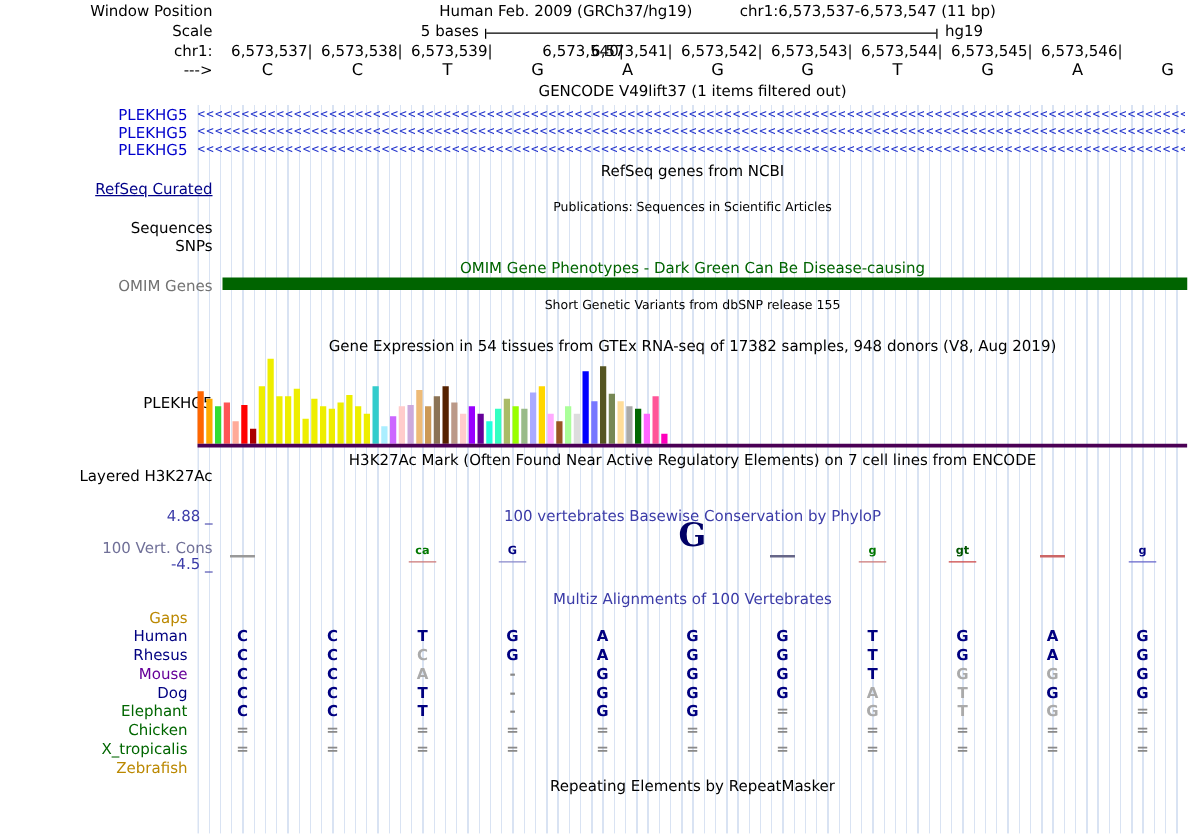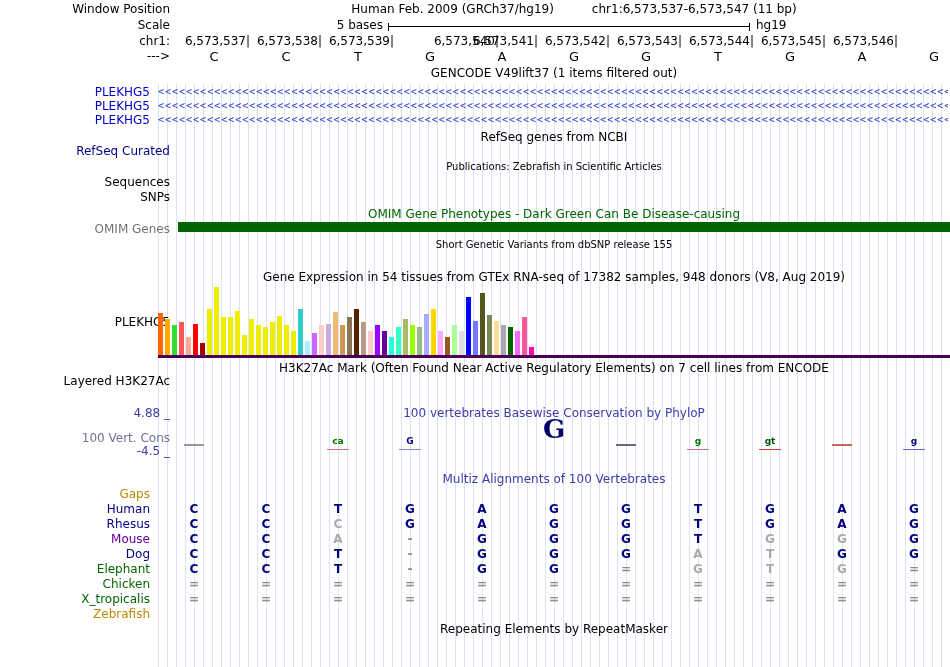--- a/index.html
+++ b/index.html
@@ -97,24 +97,24 @@
       <span class="lbl" style="top: 85px; color: rgb(0, 0, 204);">PLEKHG5</span>
       <div class="generow" style="top: 86px; color: rgb(34, 51, 204);">&lt;&lt;&lt;&lt;&lt;&lt;&lt;&lt;&lt;&lt;&lt;&lt;&lt;&lt;&lt;&lt;&lt;&lt;&lt;&lt;&lt;&lt;&lt;&lt;&lt;&lt;&lt;&lt;&lt;&lt;&lt;&lt;&lt;&lt;&lt;&lt;&lt;&lt;&lt;&lt;&lt;&lt;&lt;&lt;&lt;&lt;&lt;&lt;&lt;&lt;&lt;&lt;&lt;&lt;&lt;&lt;&lt;&lt;&lt;&lt;&lt;&lt;&lt;&lt;&lt;&lt;&lt;&lt;&lt;&lt;&lt;&lt;&lt;&lt;&lt;&lt;&lt;&lt;&lt;&lt;&lt;&lt;&lt;&lt;&lt;&lt;&lt;&lt;&lt;&lt;&lt;&lt;&lt;&lt;&lt;&lt;&lt;&lt;&lt;&lt;&lt;&lt;&lt;&lt;&lt;&lt;&lt;&lt;&lt;&lt;&lt;&lt;&lt;&lt;&lt;&lt;&lt;&lt;&lt;&lt;&lt;&lt;&lt;&lt;&lt;&lt;&lt;&lt;&lt;&lt;&lt;&lt;&lt;&lt;&lt;&lt;&lt;&lt;&lt;&lt;&lt;&lt;&lt;&lt;&lt;&lt;&lt;&lt;&lt;&lt;</div>
       <span class="lbl" style="top: 99px; color: rgb(0, 0, 204);">PLEKHG5</span>
       <div class="generow" style="top: 100px; color: rgb(34, 51, 204);">&lt;&lt;&lt;&lt;&lt;&lt;&lt;&lt;&lt;&lt;&lt;&lt;&lt;&lt;&lt;&lt;&lt;&lt;&lt;&lt;&lt;&lt;&lt;&lt;&lt;&lt;&lt;&lt;&lt;&lt;&lt;&lt;&lt;&lt;&lt;&lt;&lt;&lt;&lt;&lt;&lt;&lt;&lt;&lt;&lt;&lt;&lt;&lt;&lt;&lt;&lt;&lt;&lt;&lt;&lt;&lt;&lt;&lt;&lt;&lt;&lt;&lt;&lt;&lt;&lt;&lt;&lt;&lt;&lt;&lt;&lt;&lt;&lt;&lt;&lt;&lt;&lt;&lt;&lt;&lt;&lt;&lt;&lt;&lt;&lt;&lt;&lt;&lt;&lt;&lt;&lt;&lt;&lt;&lt;&lt;&lt;&lt;&lt;&lt;&lt;&lt;&lt;&lt;&lt;&lt;&lt;&lt;&lt;&lt;&lt;&lt;&lt;&lt;&lt;&lt;&lt;&lt;&lt;&lt;&lt;&lt;&lt;&lt;&lt;&lt;&lt;&lt;&lt;&lt;&lt;&lt;&lt;&lt;&lt;&lt;&lt;&lt;&lt;&lt;&lt;&lt;&lt;&lt;&lt;&lt;&lt;&lt;&lt;&lt;&lt;</div>
       <span class="lbl" style="top: 113px; color: rgb(0, 0, 204);">PLEKHG5</span>
       <div class="generow" style="top: 114px; color: rgb(34, 51, 204);">&lt;&lt;&lt;&lt;&lt;&lt;&lt;&lt;&lt;&lt;&lt;&lt;&lt;&lt;&lt;&lt;&lt;&lt;&lt;&lt;&lt;&lt;&lt;&lt;&lt;&lt;&lt;&lt;&lt;&lt;&lt;&lt;&lt;&lt;&lt;&lt;&lt;&lt;&lt;&lt;&lt;&lt;&lt;&lt;&lt;&lt;&lt;&lt;&lt;&lt;&lt;&lt;&lt;&lt;&lt;&lt;&lt;&lt;&lt;&lt;&lt;&lt;&lt;&lt;&lt;&lt;&lt;&lt;&lt;&lt;&lt;&lt;&lt;&lt;&lt;&lt;&lt;&lt;&lt;&lt;&lt;&lt;&lt;&lt;&lt;&lt;&lt;&lt;&lt;&lt;&lt;&lt;&lt;&lt;&lt;&lt;&lt;&lt;&lt;&lt;&lt;&lt;&lt;&lt;&lt;&lt;&lt;&lt;&lt;&lt;&lt;&lt;&lt;&lt;&lt;&lt;&lt;&lt;&lt;&lt;&lt;&lt;&lt;&lt;&lt;&lt;&lt;&lt;&lt;&lt;&lt;&lt;&lt;&lt;&lt;&lt;&lt;&lt;&lt;&lt;&lt;&lt;&lt;&lt;&lt;&lt;&lt;&lt;&lt;&lt;</div>
     </div>
 
   <div class="ctitle" style="top:130px">RefSeq genes from NCBI</div>
   <div class="row" style="top:144px">
-    <span class="lbl" style="color: rgb(0, 0, 136);">RefSeq Curated</span>
-  </div>
-
-  <div class="ctitle small" style="top:161px">Publications: Zebrafish in Scientific Articles</div>
+    <span class="lbl" style="color: rgb(0, 0, 136); text-decoration: underline;">RefSeq Curated</span>
+  </div>
+
+  <div class="ctitle small" style="top:161px">Publications: Sequences in Scientific Articles</div>
   <div class="row" style="top:175px">
     <span class="lbl">Sequences</span>
   </div>
   <div class="row" style="top:190px">
     <span class="lbl">SNPs</span>
   </div>
 
   <div class="ctitle" style="top: 207px; color: rgb(0, 100, 0);">OMIM Gene Phenotypes - Dark Green Can Be Disease-causing</div>
   <div class="row" style="top:222px">
     <span class="lbl" style="color: #737373;">OMIM Genes</span>

